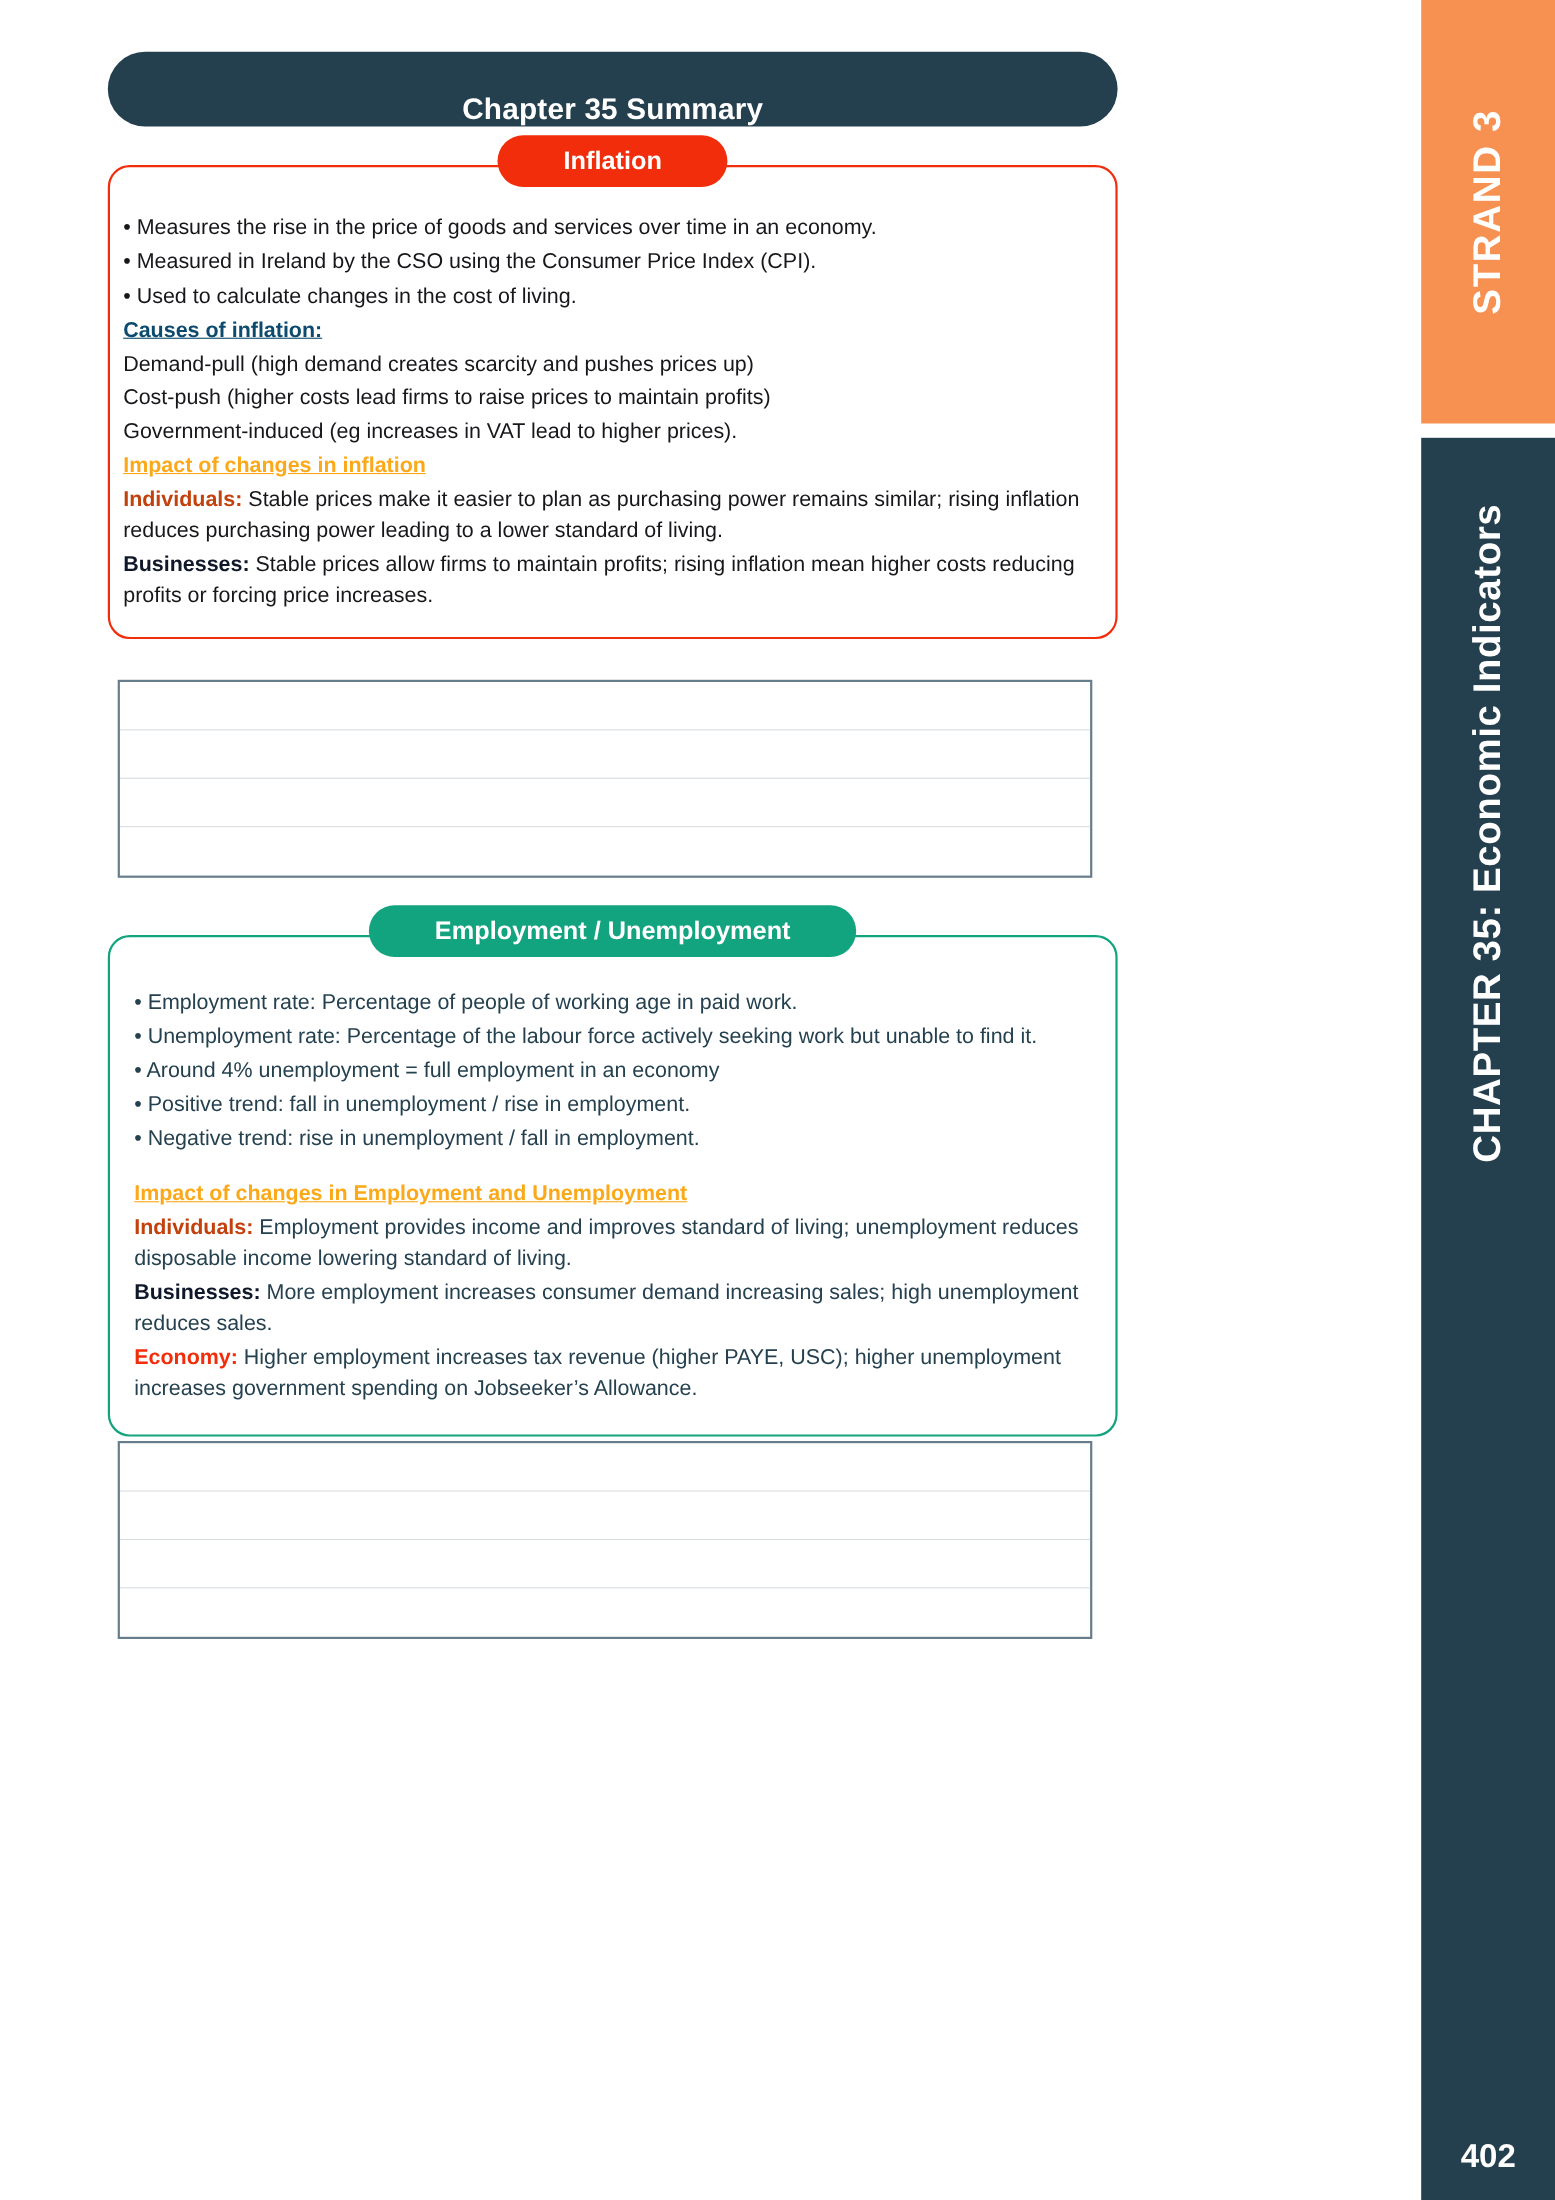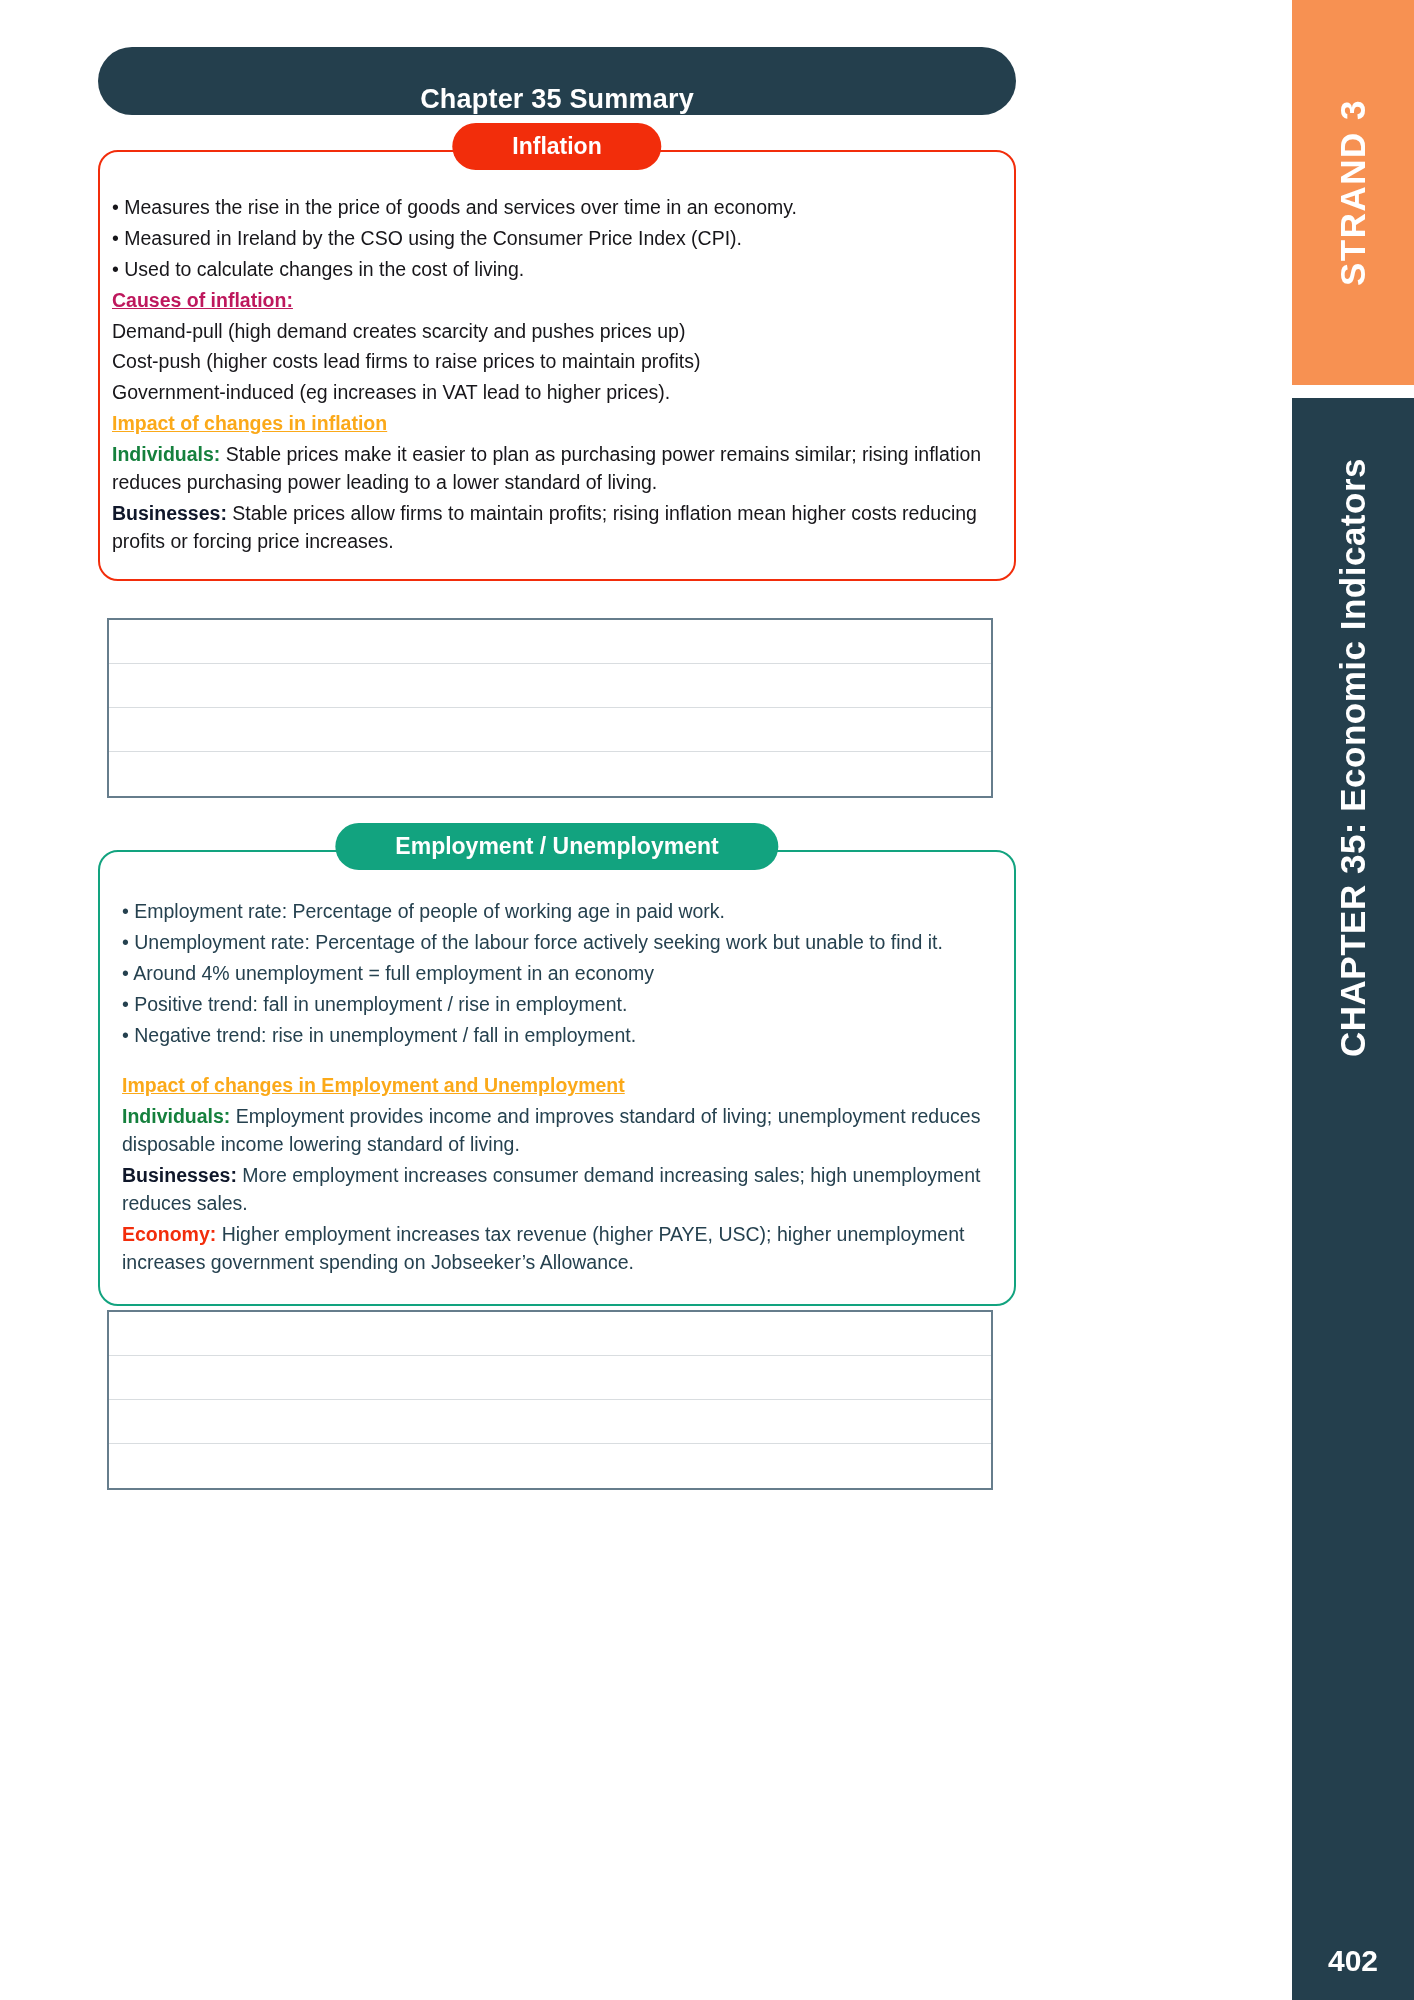--- a/index.html
+++ b/index.html
@@ -141,30 +141,30 @@
   }
   .section-body.teal-body {
     color: #25414f;
     padding: 46px 16px 24px 22px;
   }
 
   .line { margin: 0 0 3px 0; }
   .gap { height: 20px; }
 
   .hdr-dark {
-    color: #be185d;
+    color: #0c4a6e;
     font-weight: bold;
     text-decoration: underline;
   }
   .hdr-orange {
     color: #fba919;
     font-weight: bold;
     text-decoration: underline;
   }
-  .lbl-green { color: #15803d; font-weight: bold; }
+  .lbl-green { color: #c2410c; font-weight: bold; }
   .lbl-cyan  { color: #0f172a; font-weight: bold; }
   .lbl-red   { color: #f22d0b; font-weight: bold; }
 
   
   .notes-box {
     position: absolute;
     left: 107px;
     width: 886px;
     border: 2px solid #667d8c;
     background: #ffffff;

